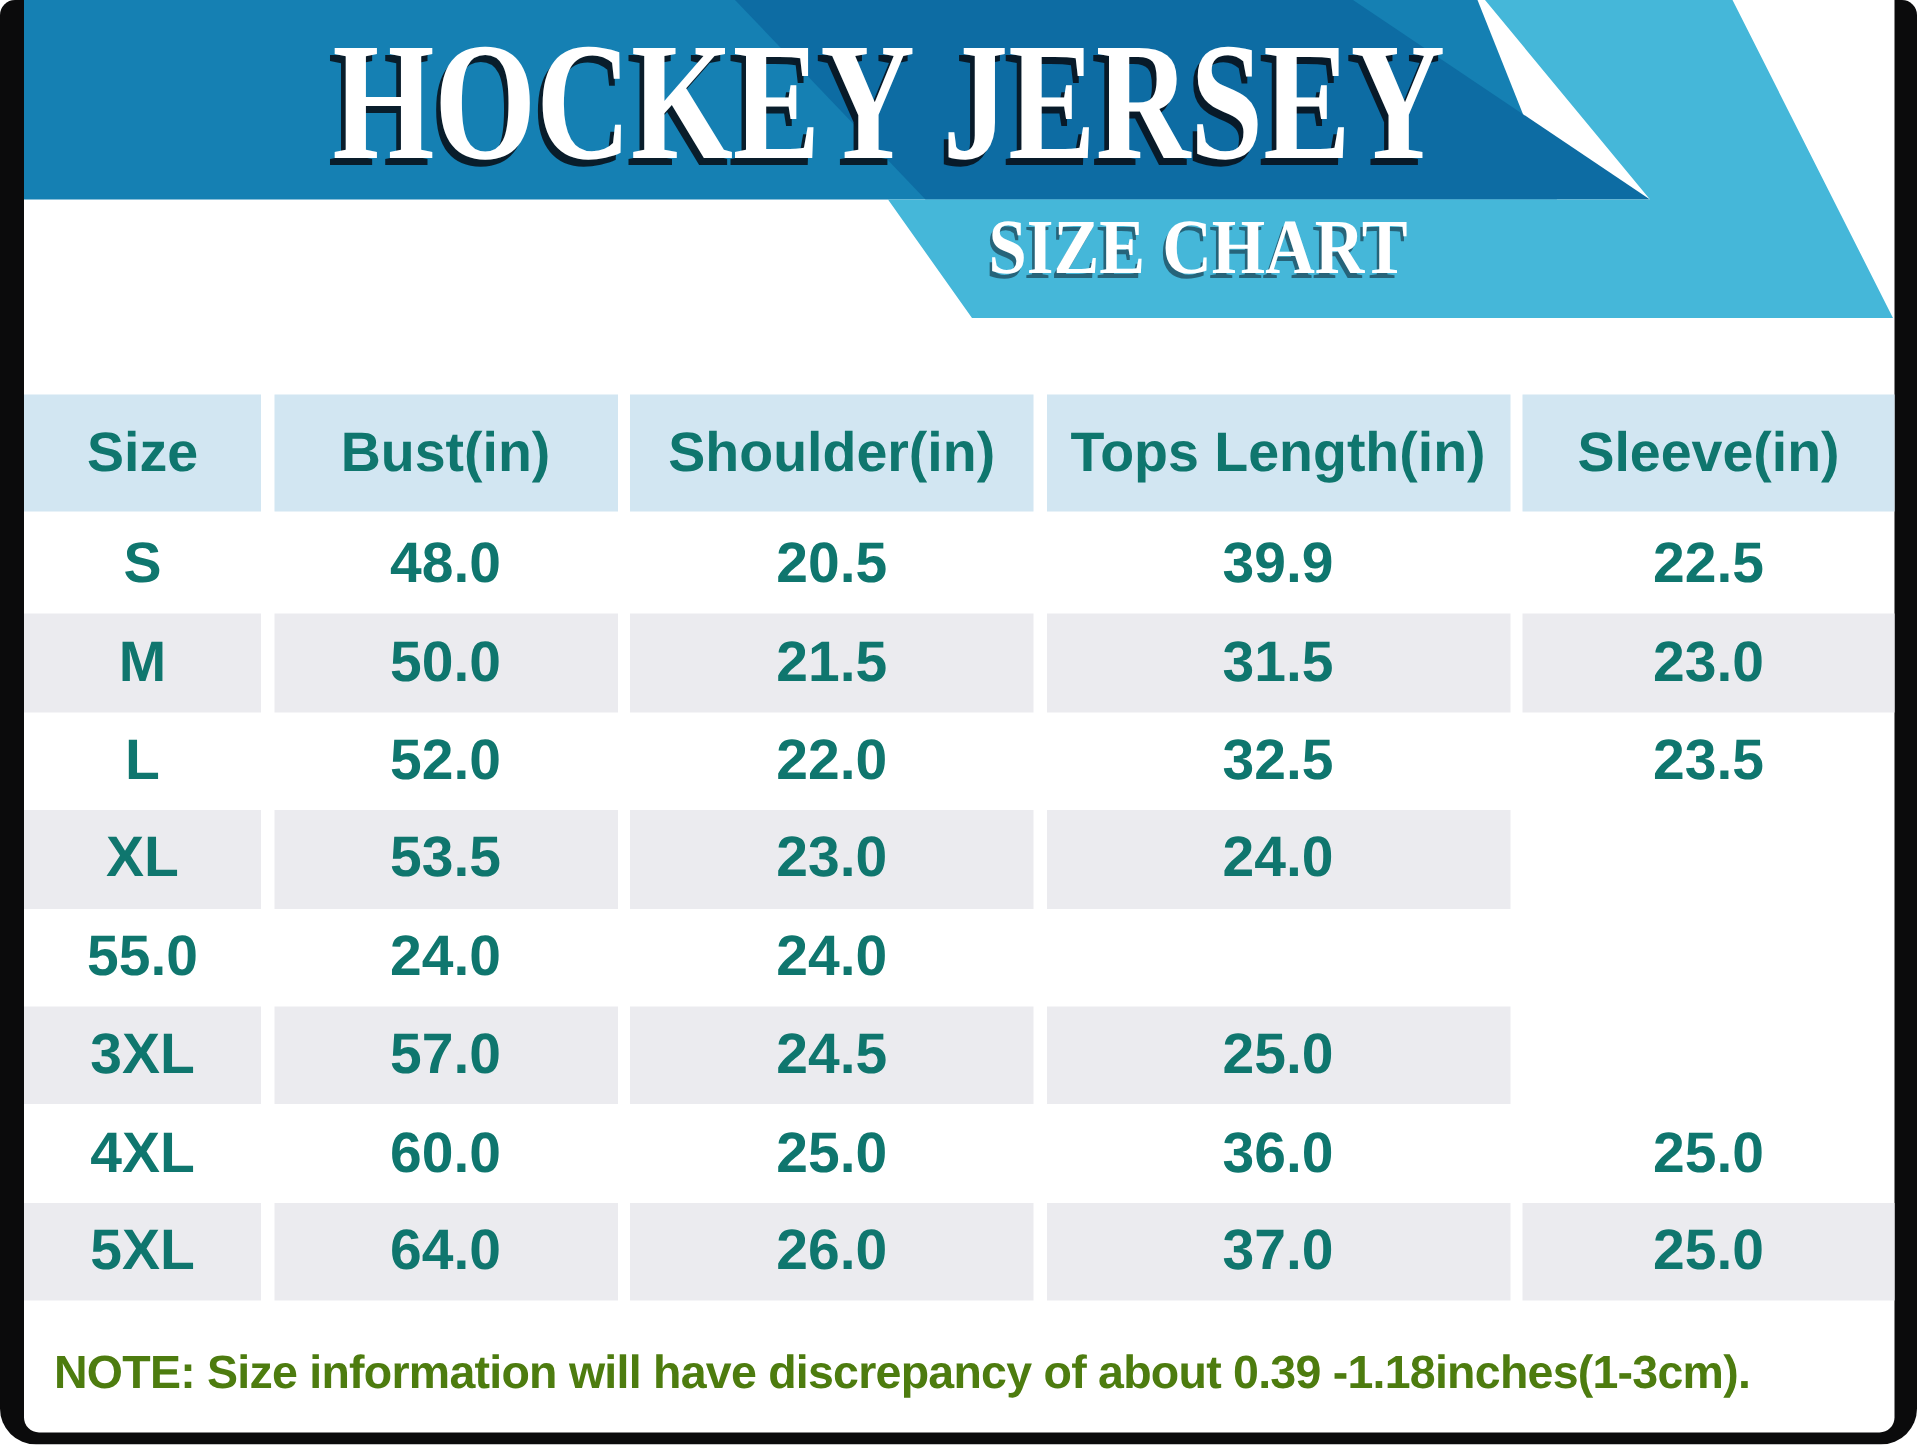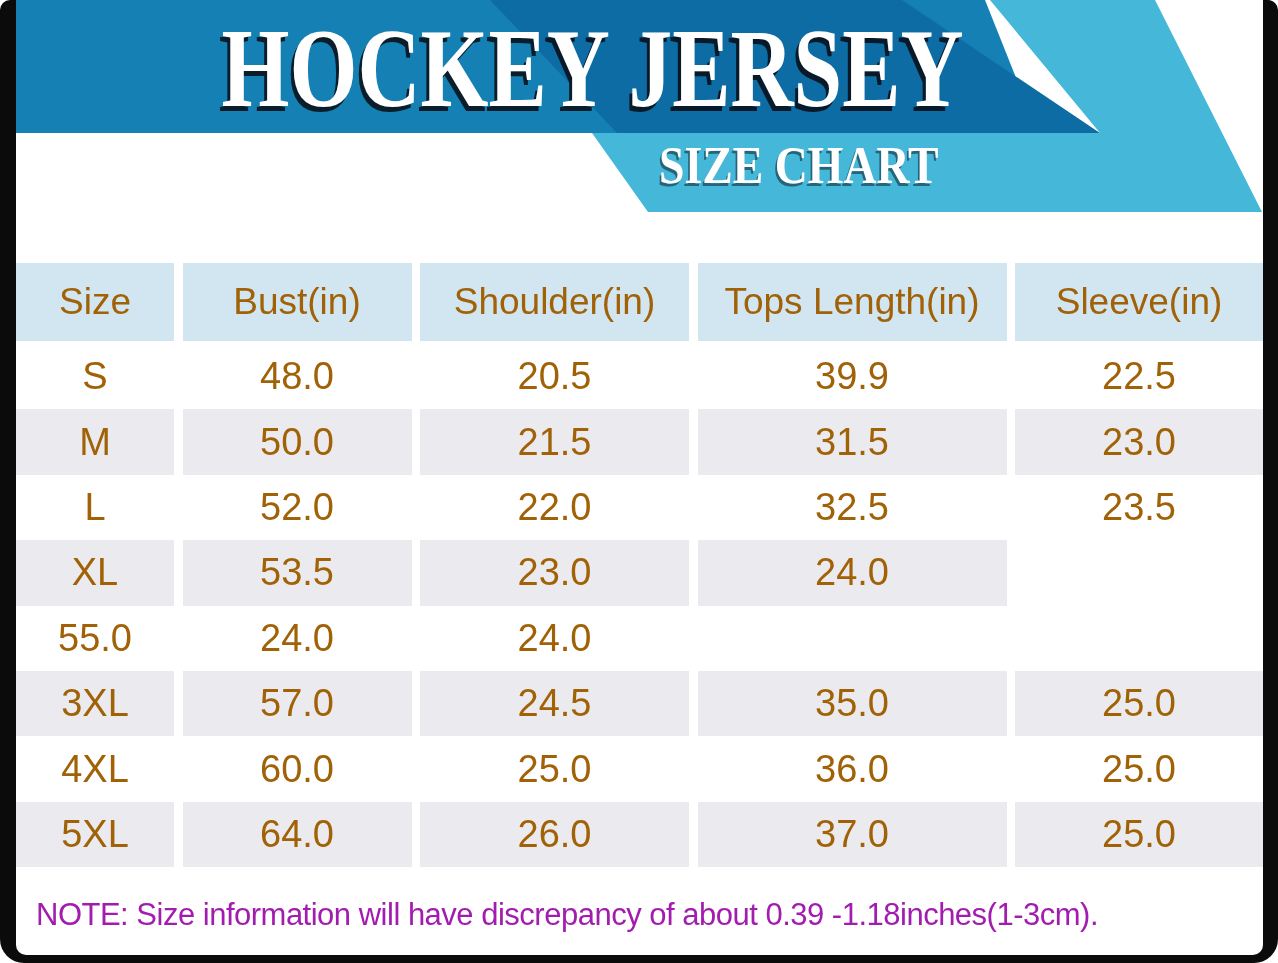--- a/index.html
+++ b/index.html
@@ -60,32 +60,32 @@
   .t-row{
     display:grid;
     grid-template-columns:158px 229px 269px 309px 248px;
     column-gap:8.5px;
     align-items:stretch;
   }
   .t-row.header{height:78px;margin-bottom:3px;}
   .t-row.body{height:65.4px;}
   .cell{
     display:flex;align-items:center;justify-content:center;
-    font-weight:normal;
+    font-weight:bold;
     font-size:38px;
-    color:#a16207;
+    color:#0f766e;
     white-space:nowrap;
   }
   .t-row.header .cell{background:#d2e6f2;font-size:37px;}
   .t-row.body.stripe .cell{background:#ebebef;}
   .note{
     position:absolute;left:20px;top:897px;width:1200px;
     font-size:31px;
-    font-weight:normal;
-    color:#a21caf;
+    font-weight:bold;
+    color:#4d7c0f;
     letter-spacing:-0.5px;
     white-space:nowrap;
   }
 </style>
 </head>
 <body>
 
 <div class="frame">
 
   <div class="page">
@@ -127,21 +127,20 @@
         </div>
         <div class="t-row body">
           <div class="cell">55.0</div>
           <div class="cell">24.0</div>
           <div class="cell">24.0</div>
         </div>
         <div class="t-row body stripe">
           <div class="cell">3XL</div>
           <div class="cell">57.0</div>
           <div class="cell">24.5</div>
-          <div class="cell">35.0</div>
           <div class="cell">25.0</div>
         </div>
         <div class="t-row body">
           <div class="cell">4XL</div>
           <div class="cell">60.0</div>
           <div class="cell">25.0</div>
           <div class="cell">36.0</div>
           <div class="cell">25.0</div>
         </div>
         <div class="t-row body stripe">

